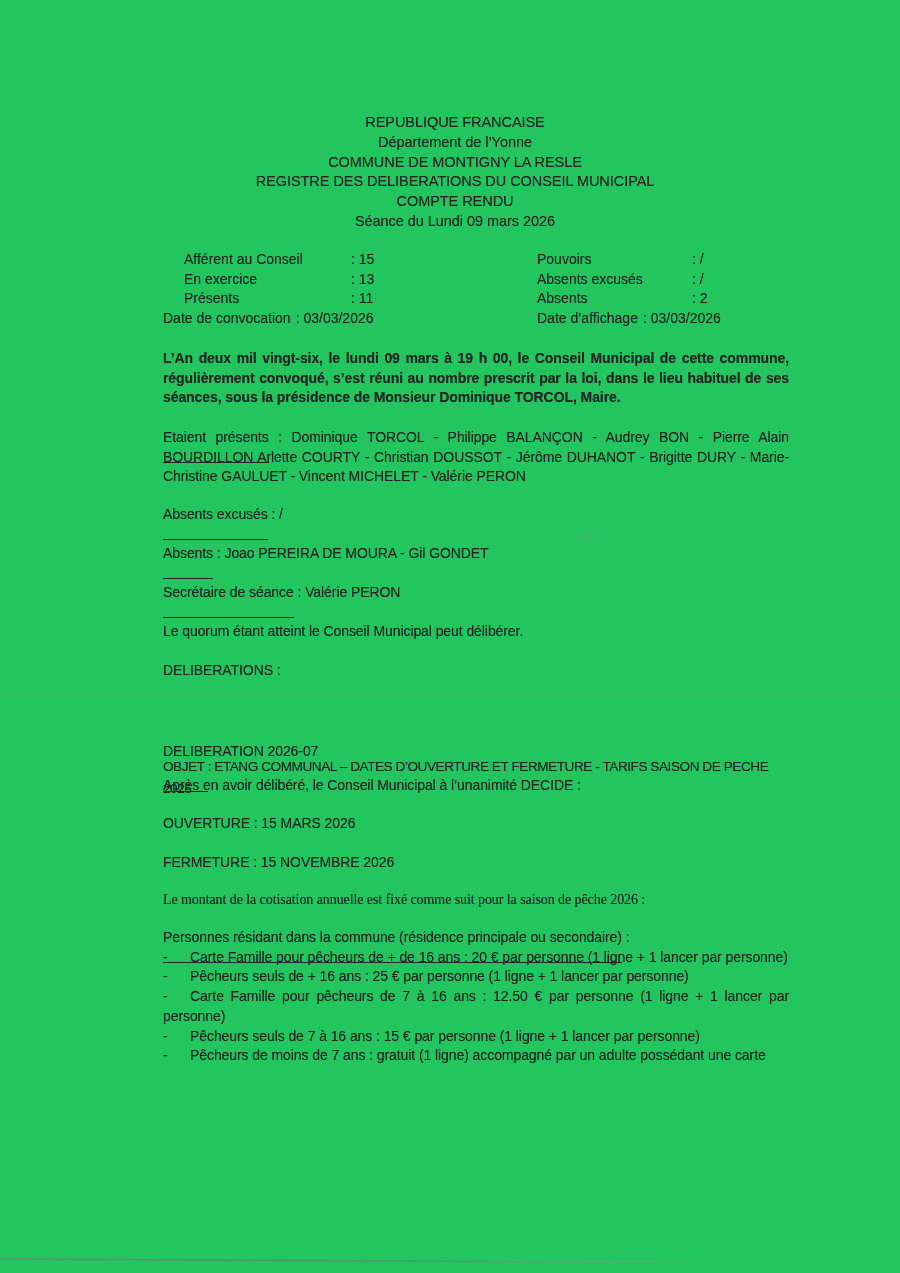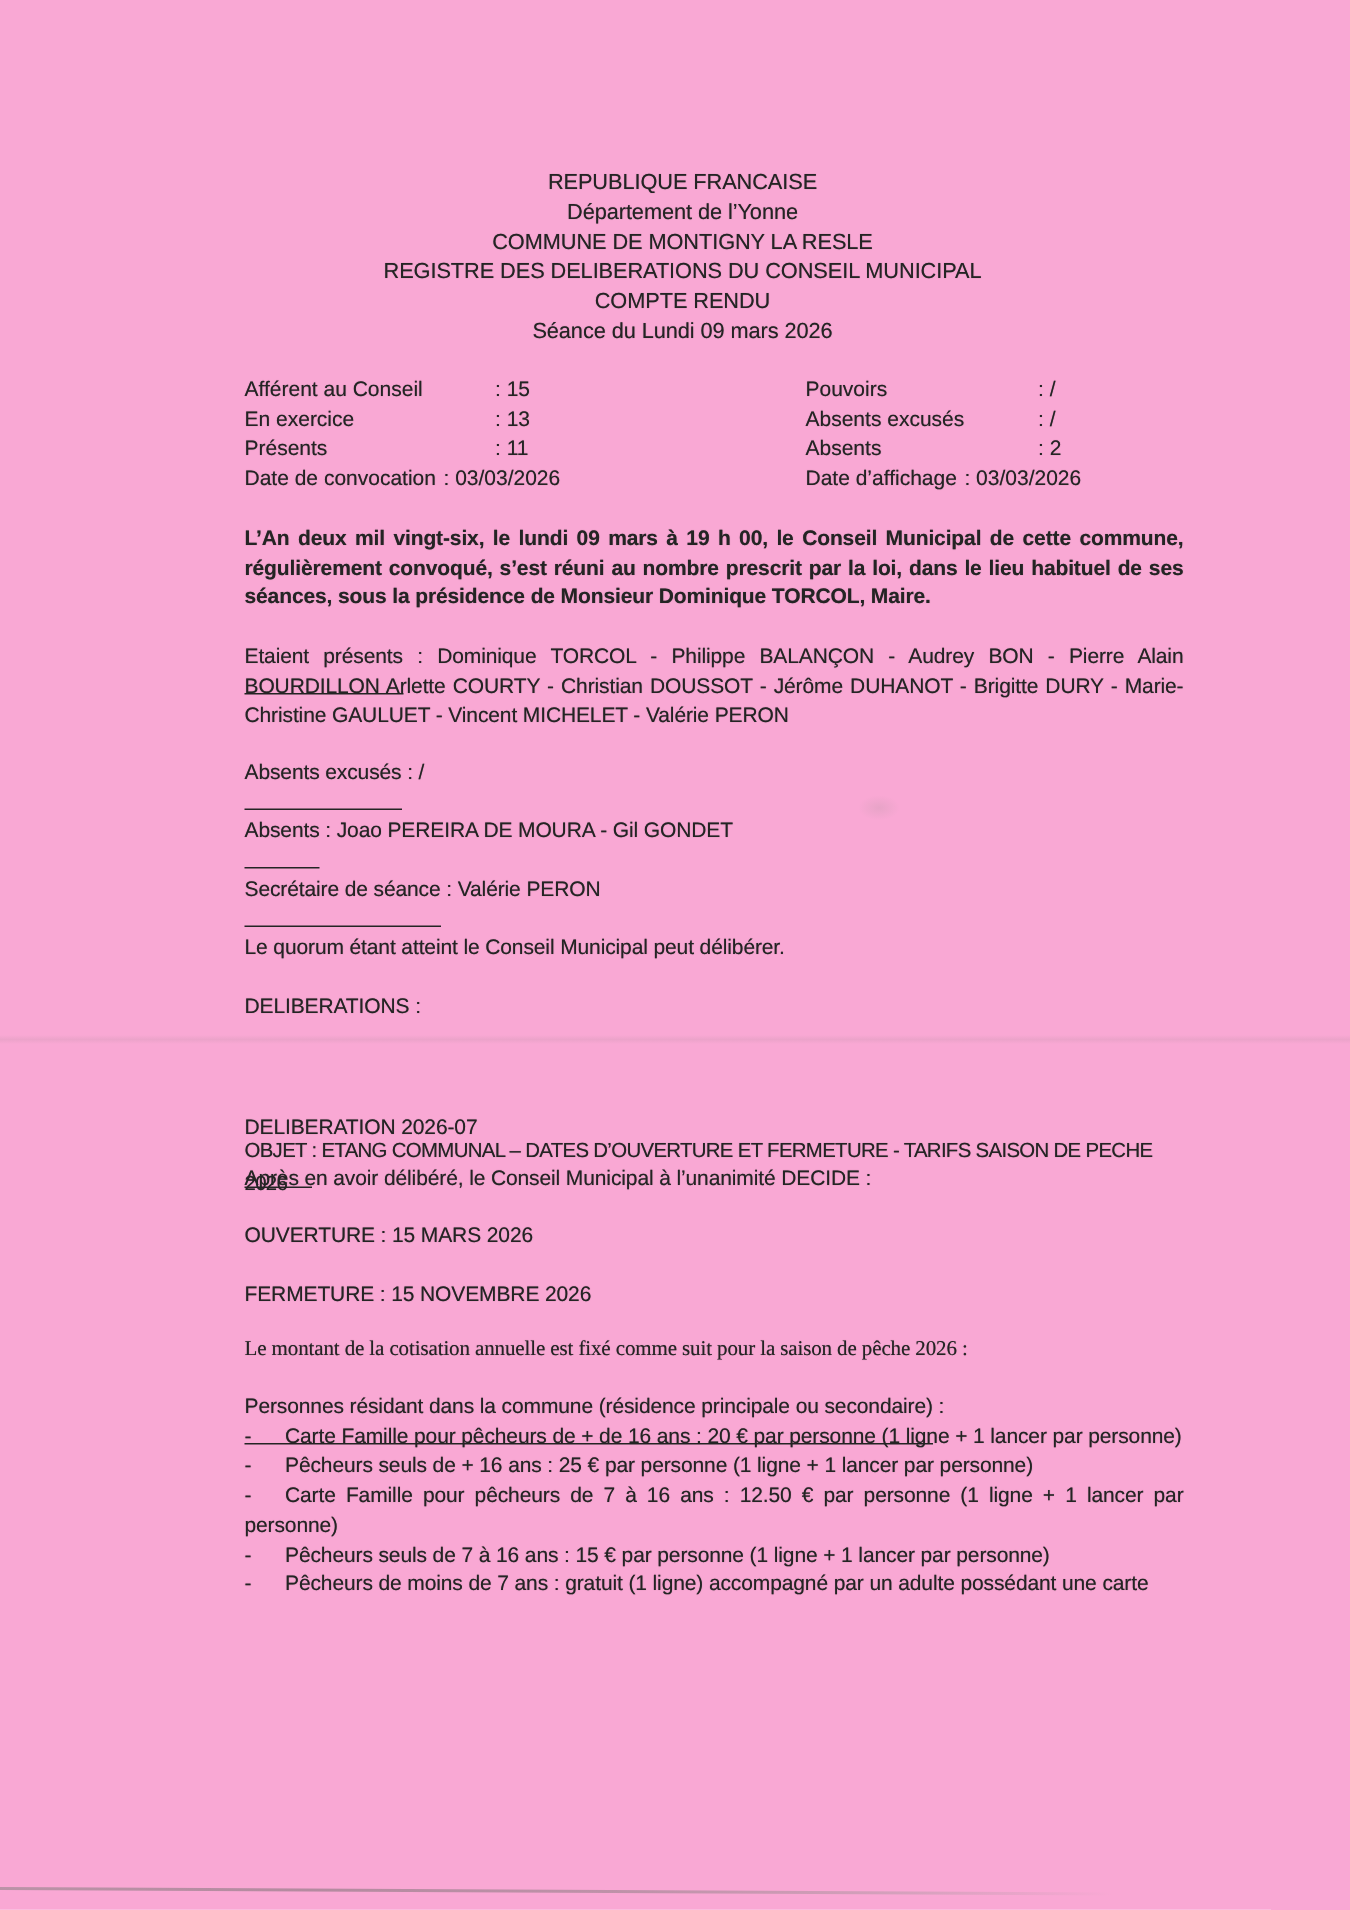--- a/index.html
+++ b/index.html
@@ -5,21 +5,21 @@
   html,body{margin:0;padding:0;}
   body{
     width:900px;height:1273px;
     background:#ffffff;
     font-family:"Liberation Sans","DejaVu Sans",sans-serif;
     position:relative;
     overflow:hidden;
   }
   .page{
     position:absolute;inset:0;
-    background:#f9a8d4;
+    background:#22c55e;
     color:var(--ink,#242424);
   }
   
   .txt{
     color:var(--ink,#242424);
     text-shadow:0 0 0.55px rgba(35,35,35,0.55);
   }
   .doc-header{
     position:absolute;top:113px;left:10px;width:890px;
     text-align:center;
@@ -30,21 +30,21 @@
     position:absolute;left:163px;width:626px;
     font-size:14px;line-height:19.7px;
     letter-spacing:-0.08px;
     text-align:justify;
   }
   .single{text-align:left;}
   .stats-col{position:absolute;top:250px;font-size:14px;line-height:19.6px;}
   .stats-left{left:163px;width:360px;}
   .stats-right{left:537px;width:320px;}
   .stat-label{display:inline-block;vertical-align:top;}
-  .stats-left .stat-row-tab .stat-label{width:167px;}
+  .stats-left .stat-row-tab .stat-label{width:167px;margin-left:21px;}
   .stats-right .stat-row-tab .stat-label{width:155px;}
   .stat-row-inline .stat-label{width:auto;margin-right:5px;}
   .u{border-bottom:1px solid var(--ink,#242424);padding-bottom:17px;}
   .objet-line{
     font-size:13.6px;letter-spacing:-0.45px;line-height:22.4px;
     text-align:left;
   }
   .tarif-item .dash{display:inline-block;width:27px;}
   
   .scan-band{

